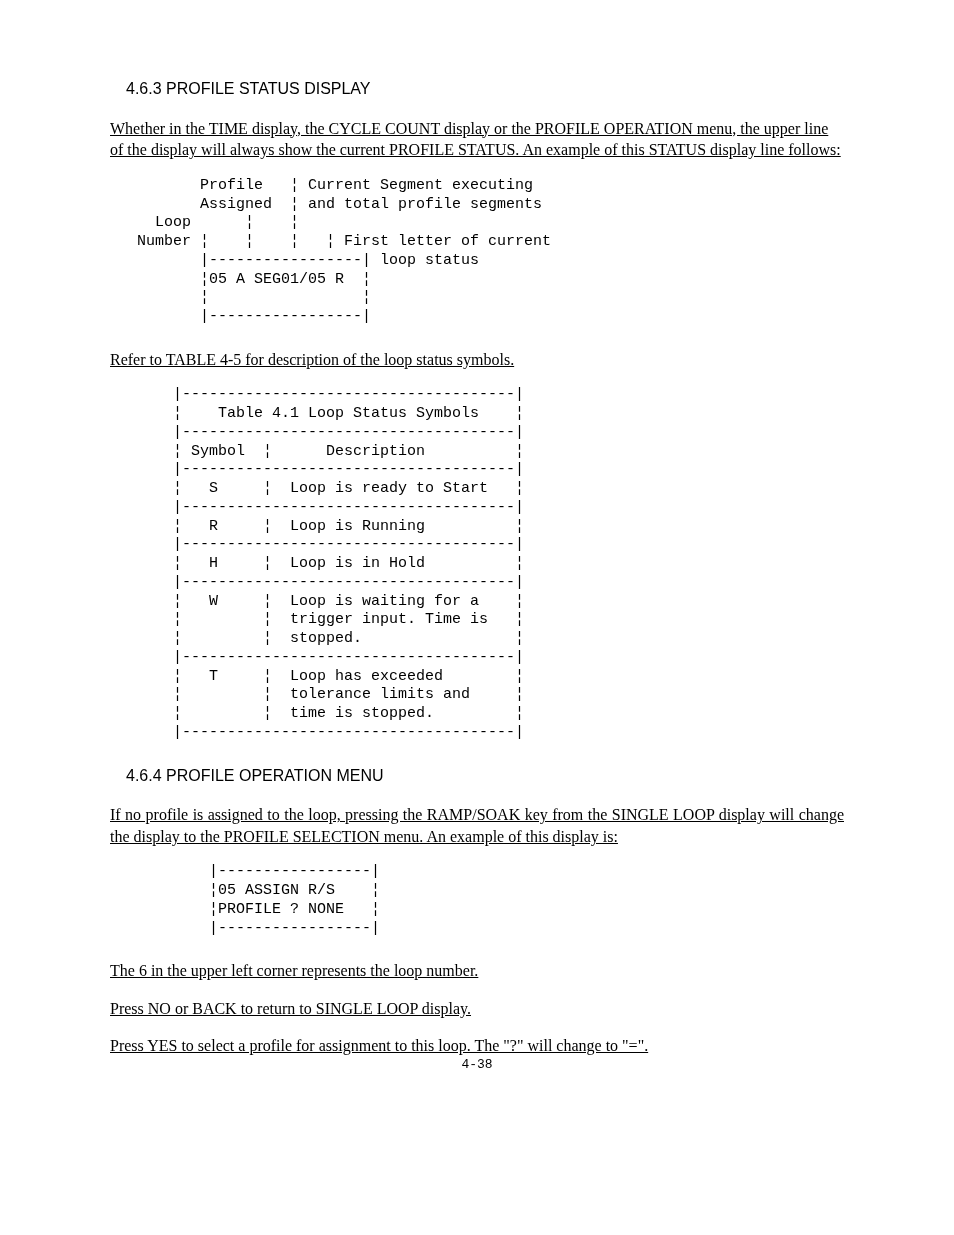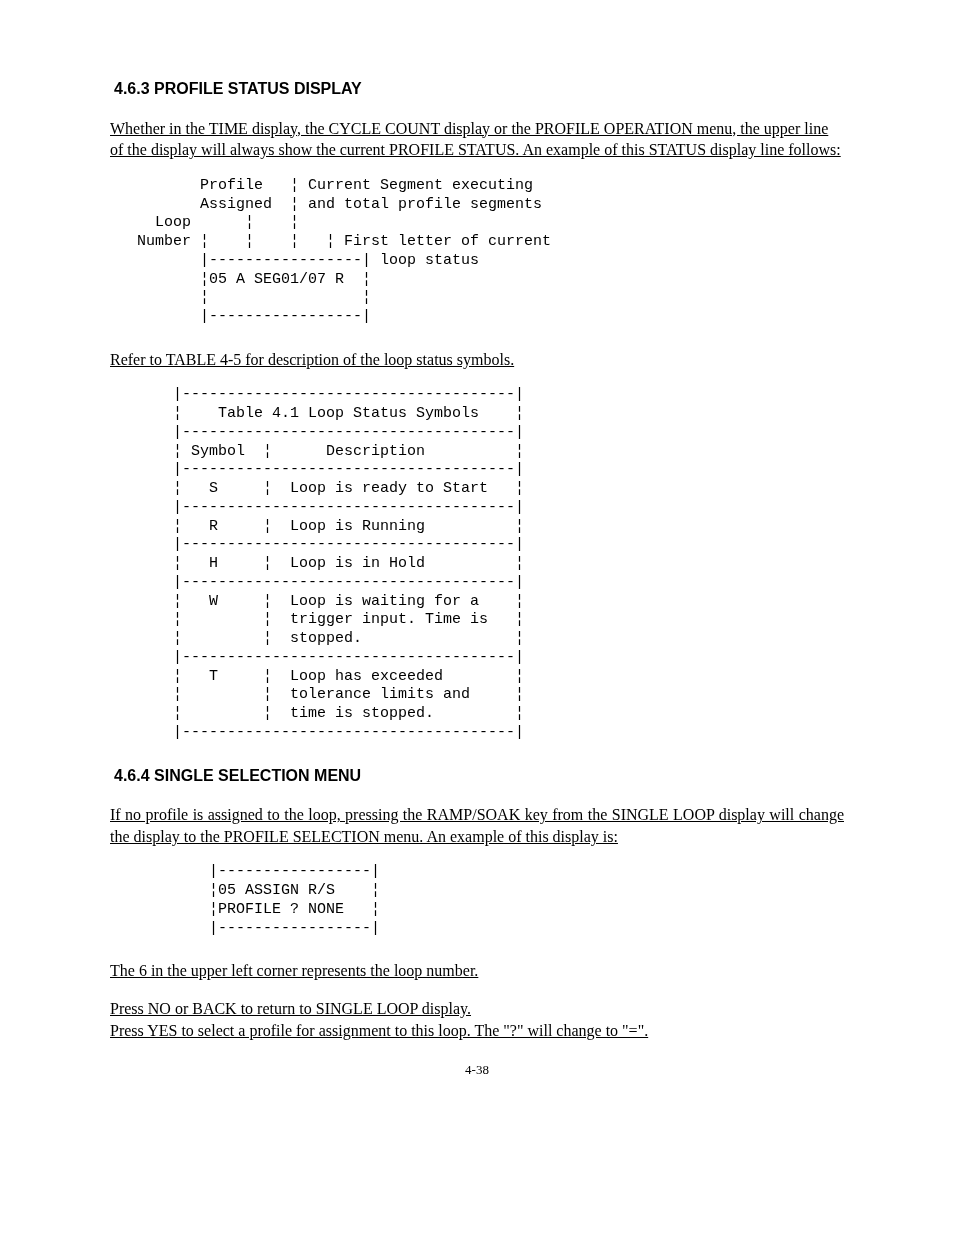--- a/index.html
+++ b/index.html
@@ -8,57 +8,58 @@
     line-height: 1.35;
     margin: 0;
     padding: 78px 110px 40px 110px;
     width: 954px;
     box-sizing: border-box;
     color: #000;
     background: #fff;
   }
   h2 {
     font-family: Arial, Helvetica, sans-serif;
-    font-weight: bold;
+    font-weight: normal;
     font-size: 16px;
-    margin: 0 0 18px 4px;
+    margin: 0 0 18px 16px;
   }
   p {
     margin: 0 0 16px 0;
     text-decoration: underline;
   }
   p.justify {
     text-align: justify;
   }
   pre {
     font-family: "Courier New", Courier, monospace;
     font-size: 15px;
     line-height: 1.25;
     margin: 10px 0 22px 0;
     white-space: pre;
   }
   .page-num {
     text-align: center;
     font-size: 13px;
-    margin-top: 20px;
+    margin-top: 0;
+    font-family: Liberation Mono, monospace;
   }
 </style>
 </head>
 <body>
 
 <h2>4.6.3 PROFILE STATUS DISPLAY</h2>
 
 <p>Whether in the TIME display, the CYCLE COUNT display or the PROFILE OPERATION menu, the upper line of the display will always show the current PROFILE STATUS. An example of this STATUS display line follows:</p>
 
 <pre>          Profile   ¦ Current Segment executing
           Assigned  ¦ and total profile segments
      Loop      ¦    ¦
    Number ¦    ¦    ¦   ¦ First letter of current
           |-----------------| loop status
-          ¦05 A SEG01/07 R  ¦
+          ¦05 A SEG01/05 R  ¦
           ¦                 ¦
           |-----------------|</pre>
 
 <p>Refer to TABLE 4-5 for description of the loop status symbols.</p>
 
 <pre>       |-------------------------------------|
        ¦    Table 4.1 Loop Status Symbols    ¦
        |-------------------------------------|
        ¦ Symbol  ¦      Description          ¦
        |-------------------------------------|
@@ -70,27 +71,27 @@
        |-------------------------------------|
        ¦   W     ¦  Loop is waiting for a    ¦
        ¦         ¦  trigger input. Time is   ¦
        ¦         ¦  stopped.                 ¦
        |-------------------------------------|
        ¦   T     ¦  Loop has exceeded        ¦
        ¦         ¦  tolerance limits and     ¦
        ¦         ¦  time is stopped.         ¦
        |-------------------------------------|</pre>
 
-<h2>4.6.4 SINGLE SELECTION MENU</h2>
+<h2>4.6.4 PROFILE OPERATION MENU</h2>
 
 <p class="justify">If no profile is assigned to the loop, pressing the RAMP/SOAK key from the SINGLE LOOP display will change the display to the PROFILE SELECTION menu. An example of this display is:</p>
 
 <pre>           |-----------------|
            ¦05 ASSIGN R/S    ¦
            ¦PROFILE ? NONE   ¦
            |-----------------|</pre>
 
 <p>The 6 in the upper left corner represents the loop number.</p>
 
-<p style="margin-bottom:0">Press NO or BACK to return to SINGLE LOOP display.</p>
+<p style="margin-bottom:15px">Press NO or BACK to return to SINGLE LOOP display.</p>
 <p style="margin-bottom:0">Press YES to select a profile for assignment to this loop. The "?" will change to  "=".</p>
 
 <div class="page-num">4-38</div>
 
 </body></html>

